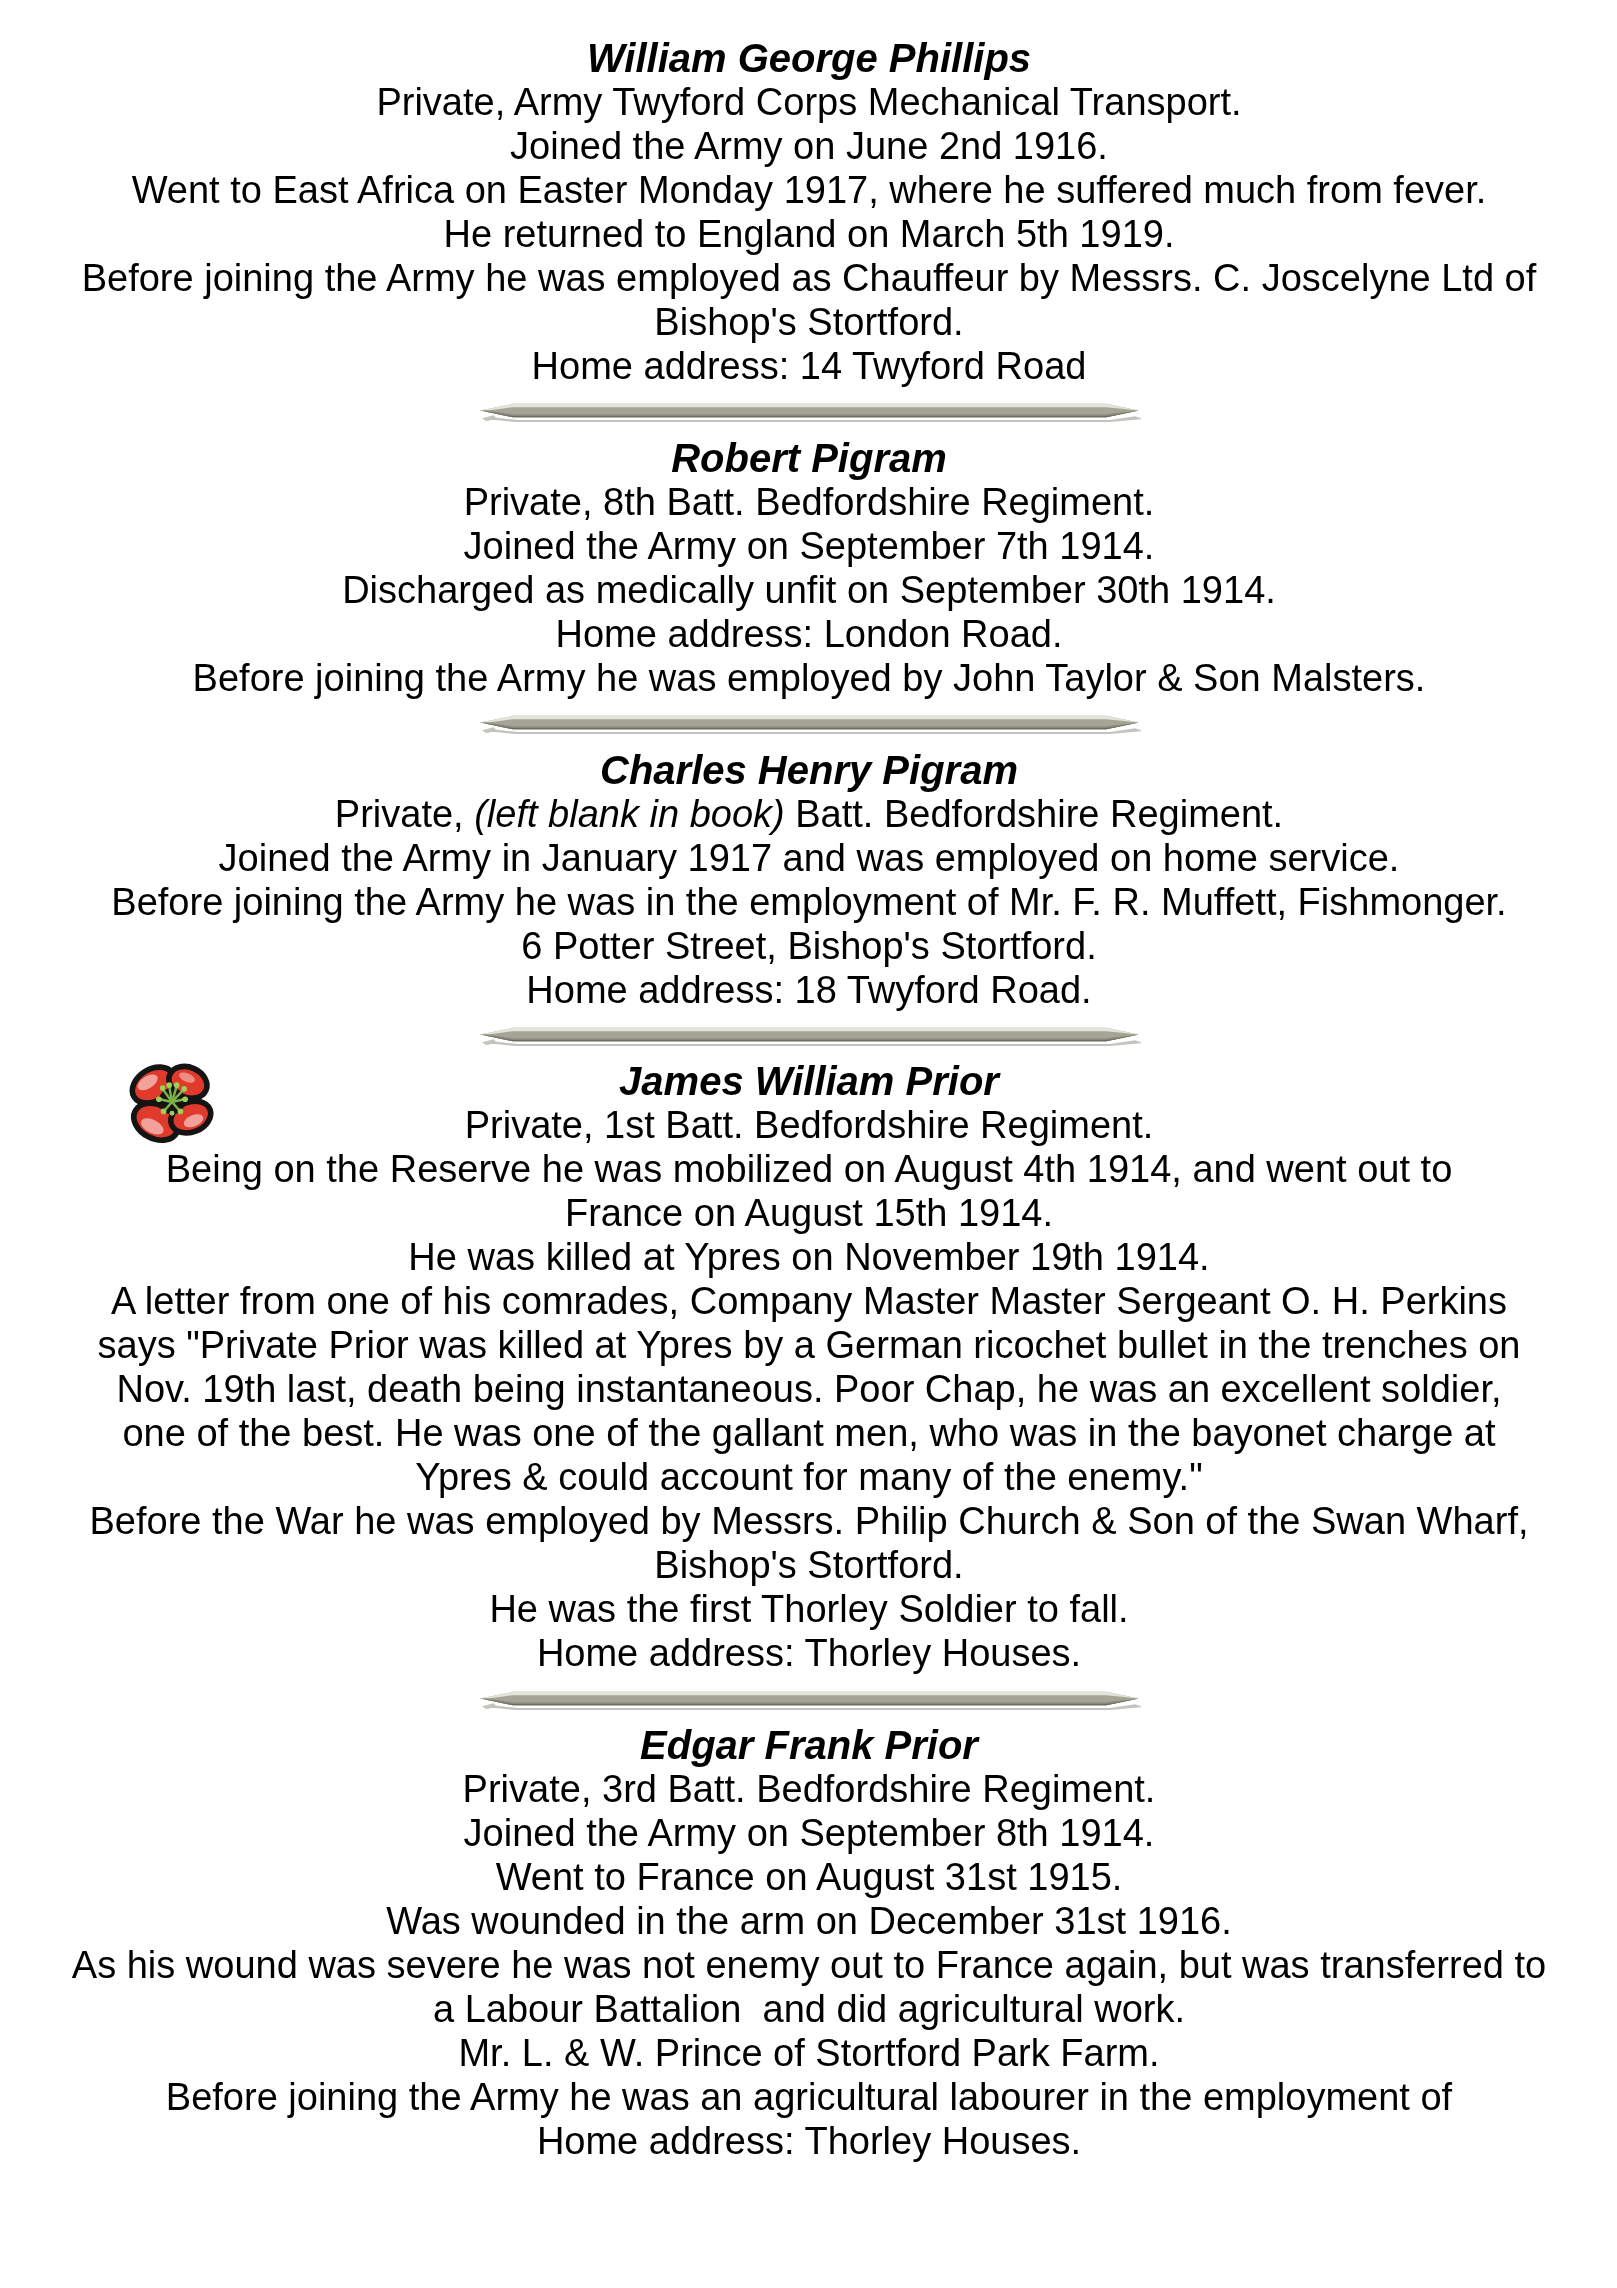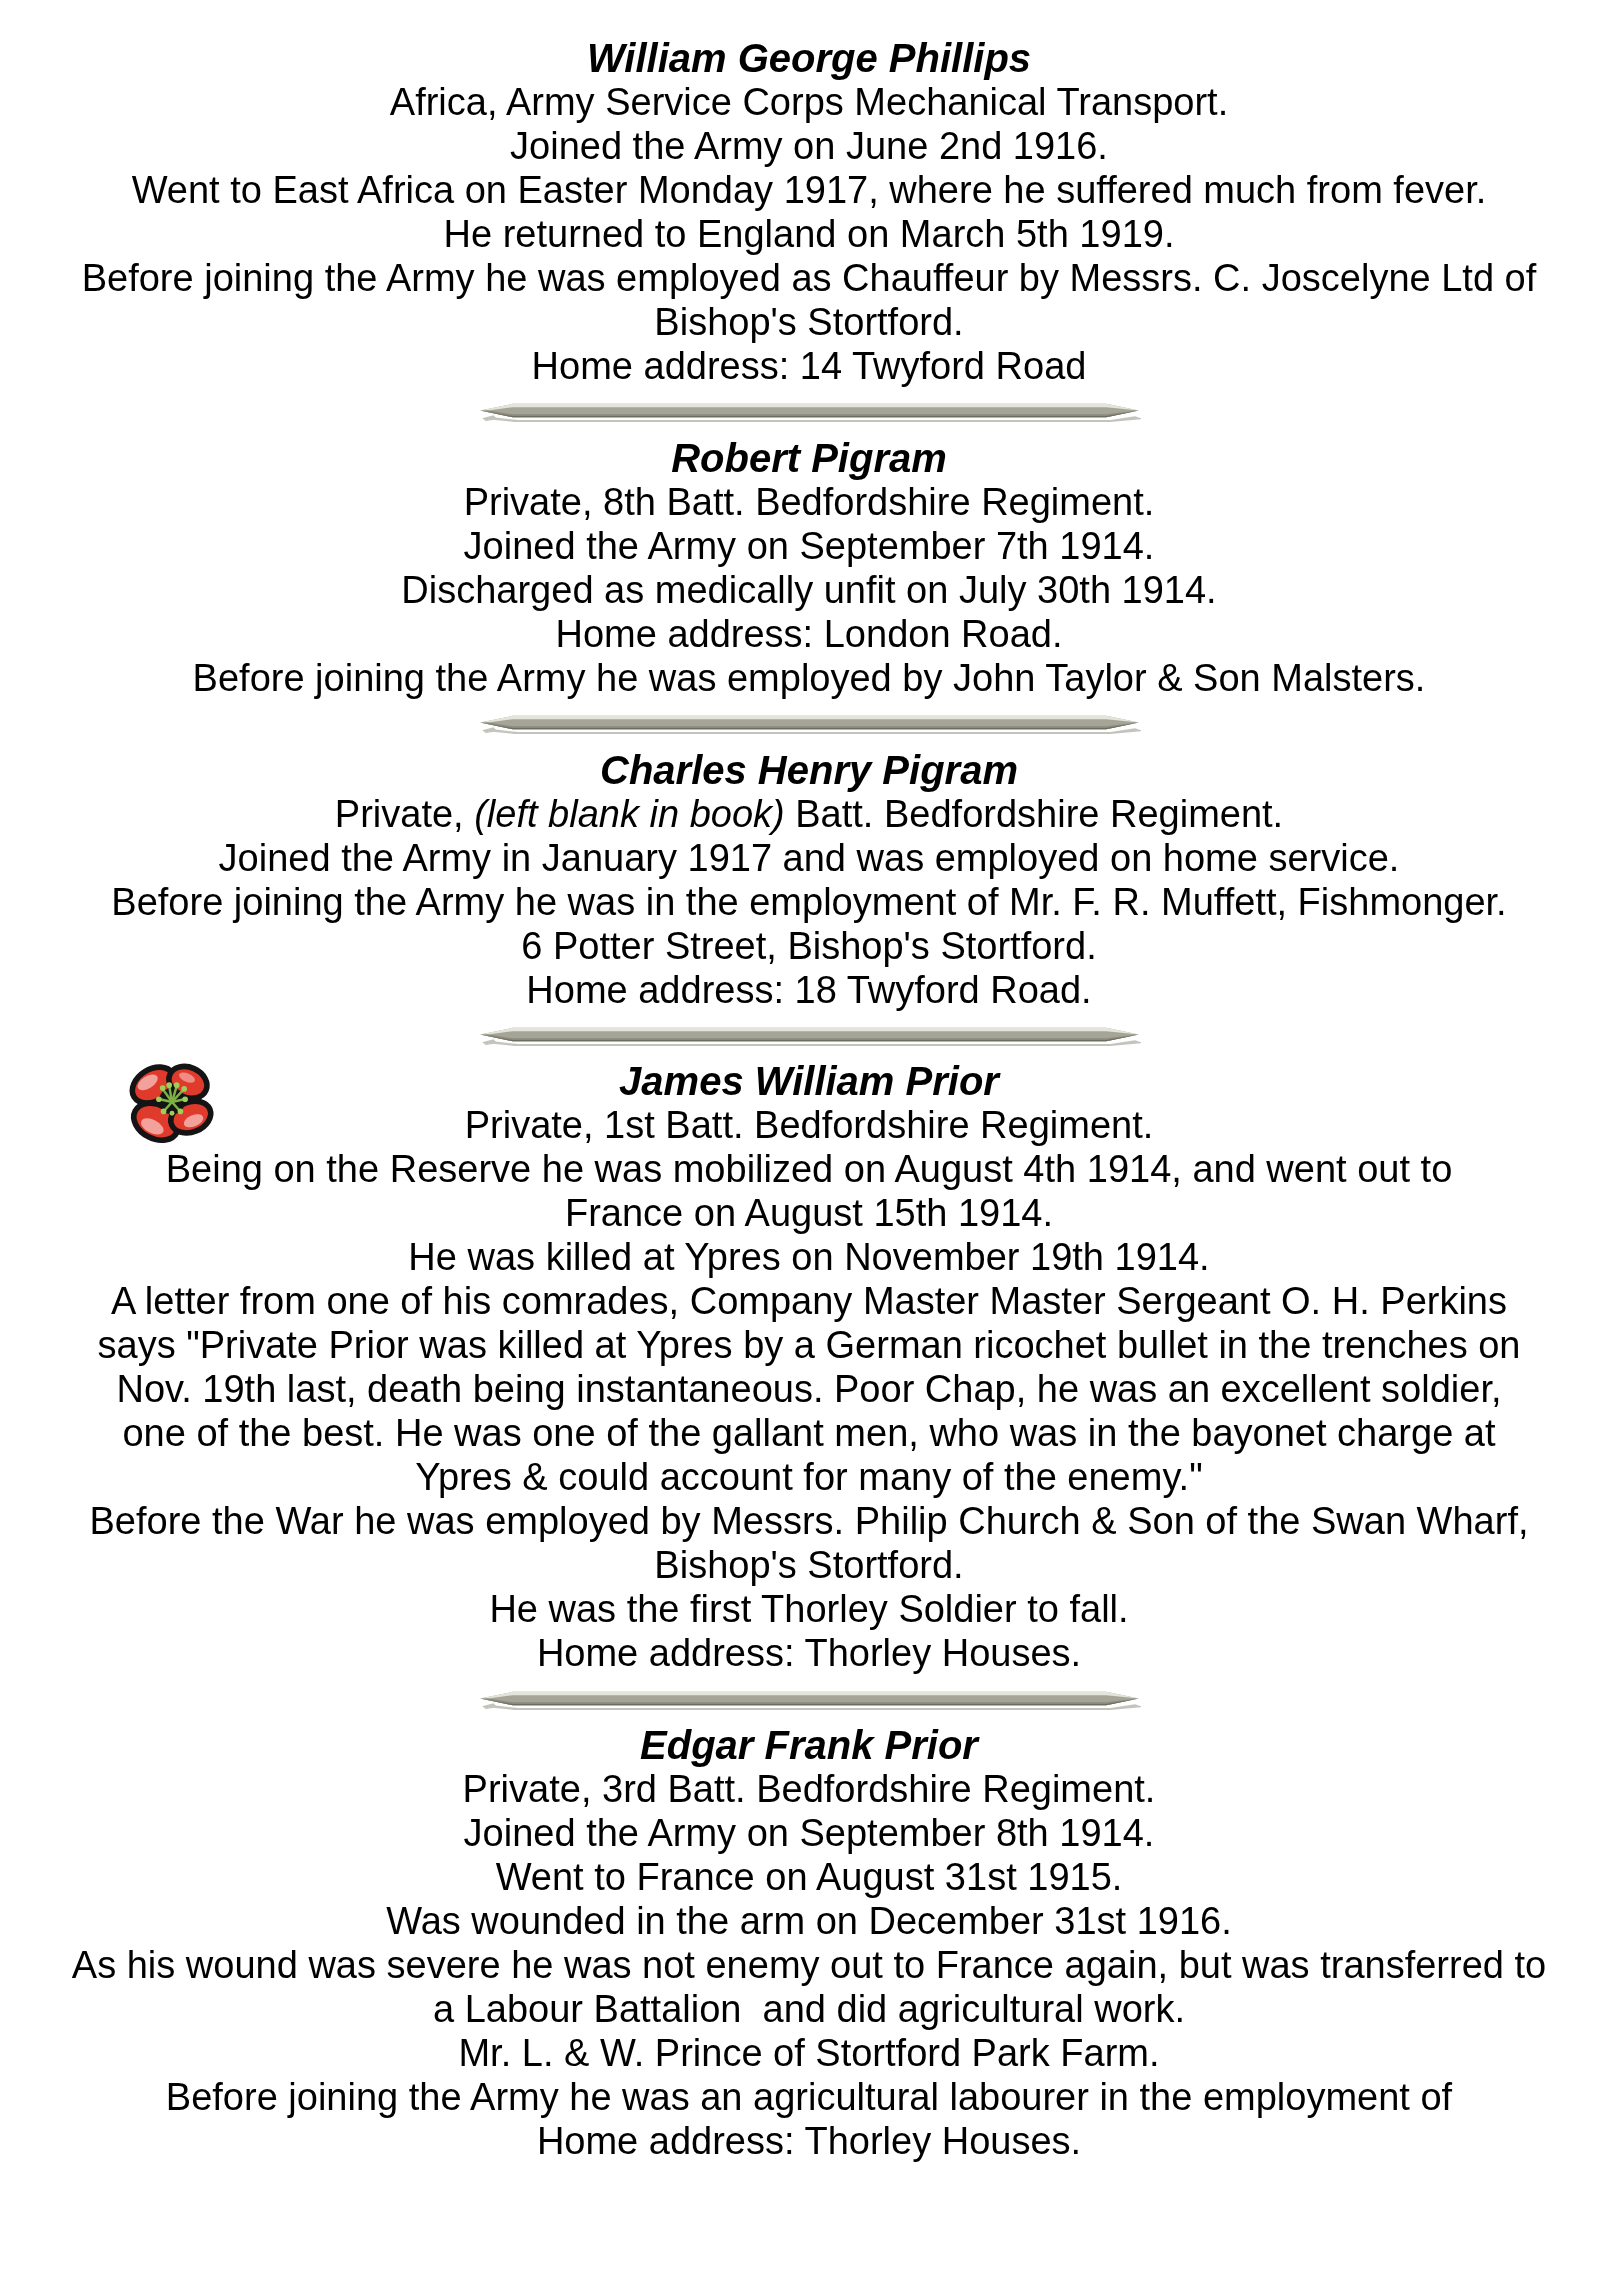--- a/index.html
+++ b/index.html
@@ -60,21 +60,21 @@
   .poppy svg { display: block; }
 </style>
 </head>
 <body>
 
 <main id="page">
   <div id="sections">
   <section class="soldier">
     <h2>William George Phillips</h2>
     <div class="lines">
-          <div class="line">Africa, Army Service Corps Mechanical Transport.</div>
+          <div class="line">Private, Army Twyford Corps Mechanical Transport.</div>
           <div class="line">Joined the Army on June 2nd 1916.</div>
           <div class="line">Went to East Africa on Easter Monday 1917, where he suffered much from fever.</div>
           <div class="line">He returned to England on March 5th 1919.</div>
           <div class="line">Before joining the Army he was employed as Chauffeur by Messrs. C. Joscelyne Ltd of</div>
           <div class="line">Bishop's Stortford.</div>
           <div class="line">Home address: 14 Twyford Road</div>
         </div>
   </section>
 
   <div class="divider">
@@ -90,21 +90,21 @@
       <polygon points="0,10 8,10 34,14 656,14 690,10 656,17 34,17" fill="#8a8a7d"></polygon>
       <polygon points="0,10 34,15.8 656,15.8 690,10 656,17 34,17" fill="#6d6d60"></polygon>
     </svg>
   </div>
 
   <section class="soldier">
     <h2>Robert Pigram</h2>
     <div class="lines">
           <div class="line">Private, 8th Batt. Bedfordshire Regiment.</div>
           <div class="line">Joined the Army on September 7th 1914.</div>
-          <div class="line">Discharged as medically unfit on July 30th 1914.</div>
+          <div class="line">Discharged as medically unfit on September 30th 1914.</div>
           <div class="line">Home address: London Road.</div>
           <div class="line">Before joining the Army he was employed by John Taylor &amp; Son Malsters.</div>
         </div>
   </section>
 
   <div class="divider">
     <svg width="663" height="21" viewBox="0 0 690 22" xmlns="http://www.w3.org/2000/svg">
 
       <polygon points="14,17 40,20 660,20 686,16 695,19 660,22 36,22 8,19" fill="#c4c4be"></polygon>
       <polygon points="2,18 14,15 18,19 6,21" fill="#c4c4be"></polygon>

